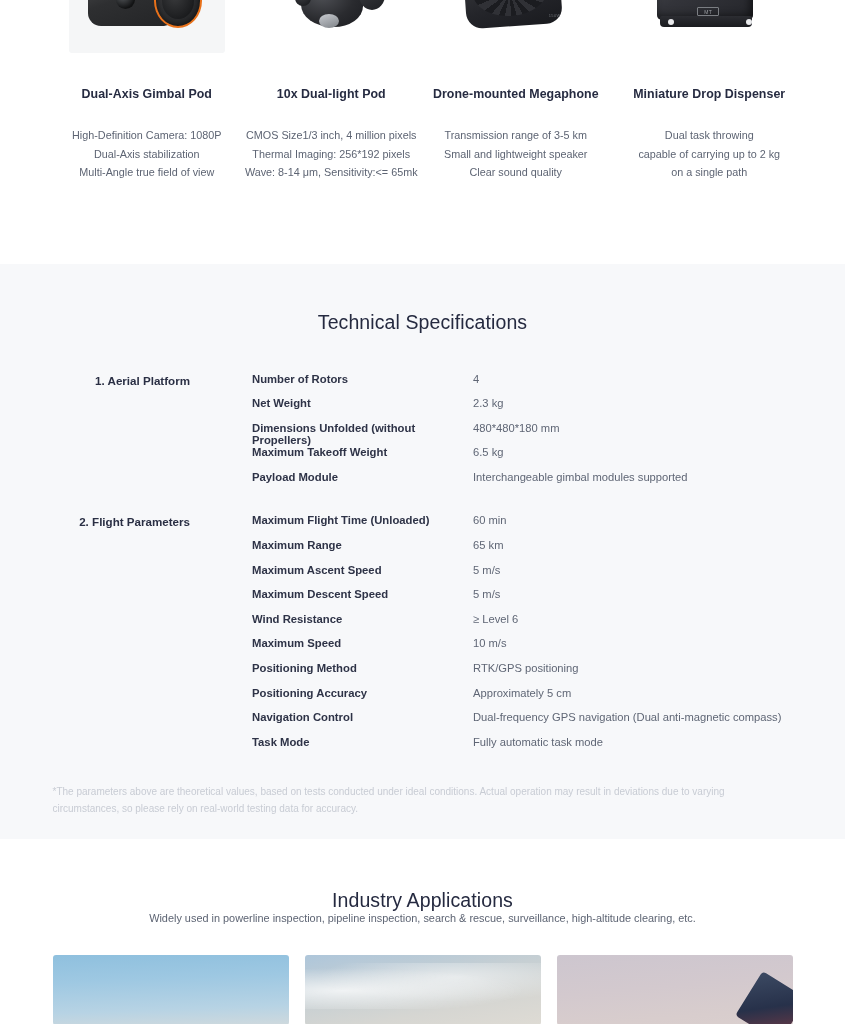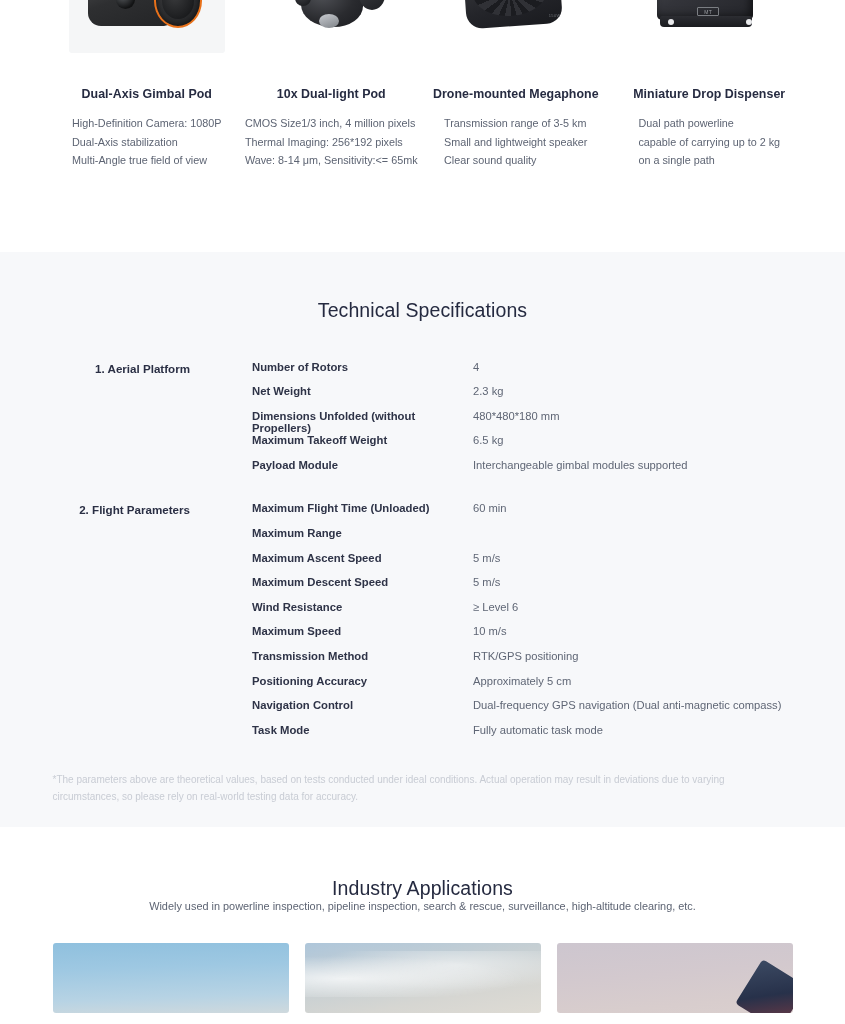--- a/index.html
+++ b/index.html
@@ -172,21 +172,22 @@
 
   .acc-title {
     margin-top: 17px;
     font-size: 12.4px;
     font-weight: bold;
     color: #262b41;
     text-align: center;
     letter-spacing: .05px;
   }
   .acc-specs {
-    margin-top: 13px;
+    margin-top: 25px;
+    text-align: center;
   }
   .acc-specs div {
     font-size: 10.8px;
     line-height: 18.5px;
     color: #5d6473;
     white-space: nowrap;
   }
 
   
   .accessory-card.shift { transform: translateX(9px); }
@@ -359,21 +360,21 @@
           <div class="prod p-drop">
             <div class="box"></div>
             <div class="badge">MT</div>
             <div class="lip"></div>
             <div class="hole l"></div>
             <div class="hole r"></div>
           </div>
         </div>
         <div class="acc-title">Miniature Drop Dispenser</div>
         <div class="acc-specs">
-          <div>Dual path powerline</div>
+          <div>Dual task throwing</div>
           <div>capable of carrying up to 2 kg</div>
           <div>on a single path</div>
         </div>
       </div>
 
     </div>
   </section>
 
   <section class="specs-section">
     <h2 class="section-title">Technical Specifications</h2>
@@ -408,39 +409,40 @@
 
       <div class="spec-group">
         <div class="spec-group-label">2. Flight Parameters</div>
         <div class="spec-rows">
           <div class="spec-row">
             <div class="spec-key">Maximum Flight Time (Unloaded)</div>
             <div class="spec-val">60 min</div>
           </div>
           <div class="spec-row">
             <div class="spec-key">Maximum Range</div>
+            <div class="spec-val">65 km</div>
           </div>
           <div class="spec-row">
             <div class="spec-key">Maximum Ascent Speed</div>
             <div class="spec-val">5 m/s</div>
           </div>
           <div class="spec-row">
             <div class="spec-key">Maximum Descent Speed</div>
             <div class="spec-val">5 m/s</div>
           </div>
           <div class="spec-row">
             <div class="spec-key">Wind Resistance</div>
             <div class="spec-val">≥ Level 6</div>
           </div>
           <div class="spec-row">
             <div class="spec-key">Maximum Speed</div>
             <div class="spec-val">10 m/s</div>
           </div>
           <div class="spec-row">
-            <div class="spec-key">Transmission Method</div>
+            <div class="spec-key">Positioning Method</div>
             <div class="spec-val">RTK/GPS positioning</div>
           </div>
           <div class="spec-row">
             <div class="spec-key">Positioning Accuracy</div>
             <div class="spec-val">Approximately 5 cm</div>
           </div>
           <div class="spec-row">
             <div class="spec-key">Navigation Control</div>
             <div class="spec-val">Dual-frequency GPS navigation (Dual anti-magnetic compass)</div>
           </div>

